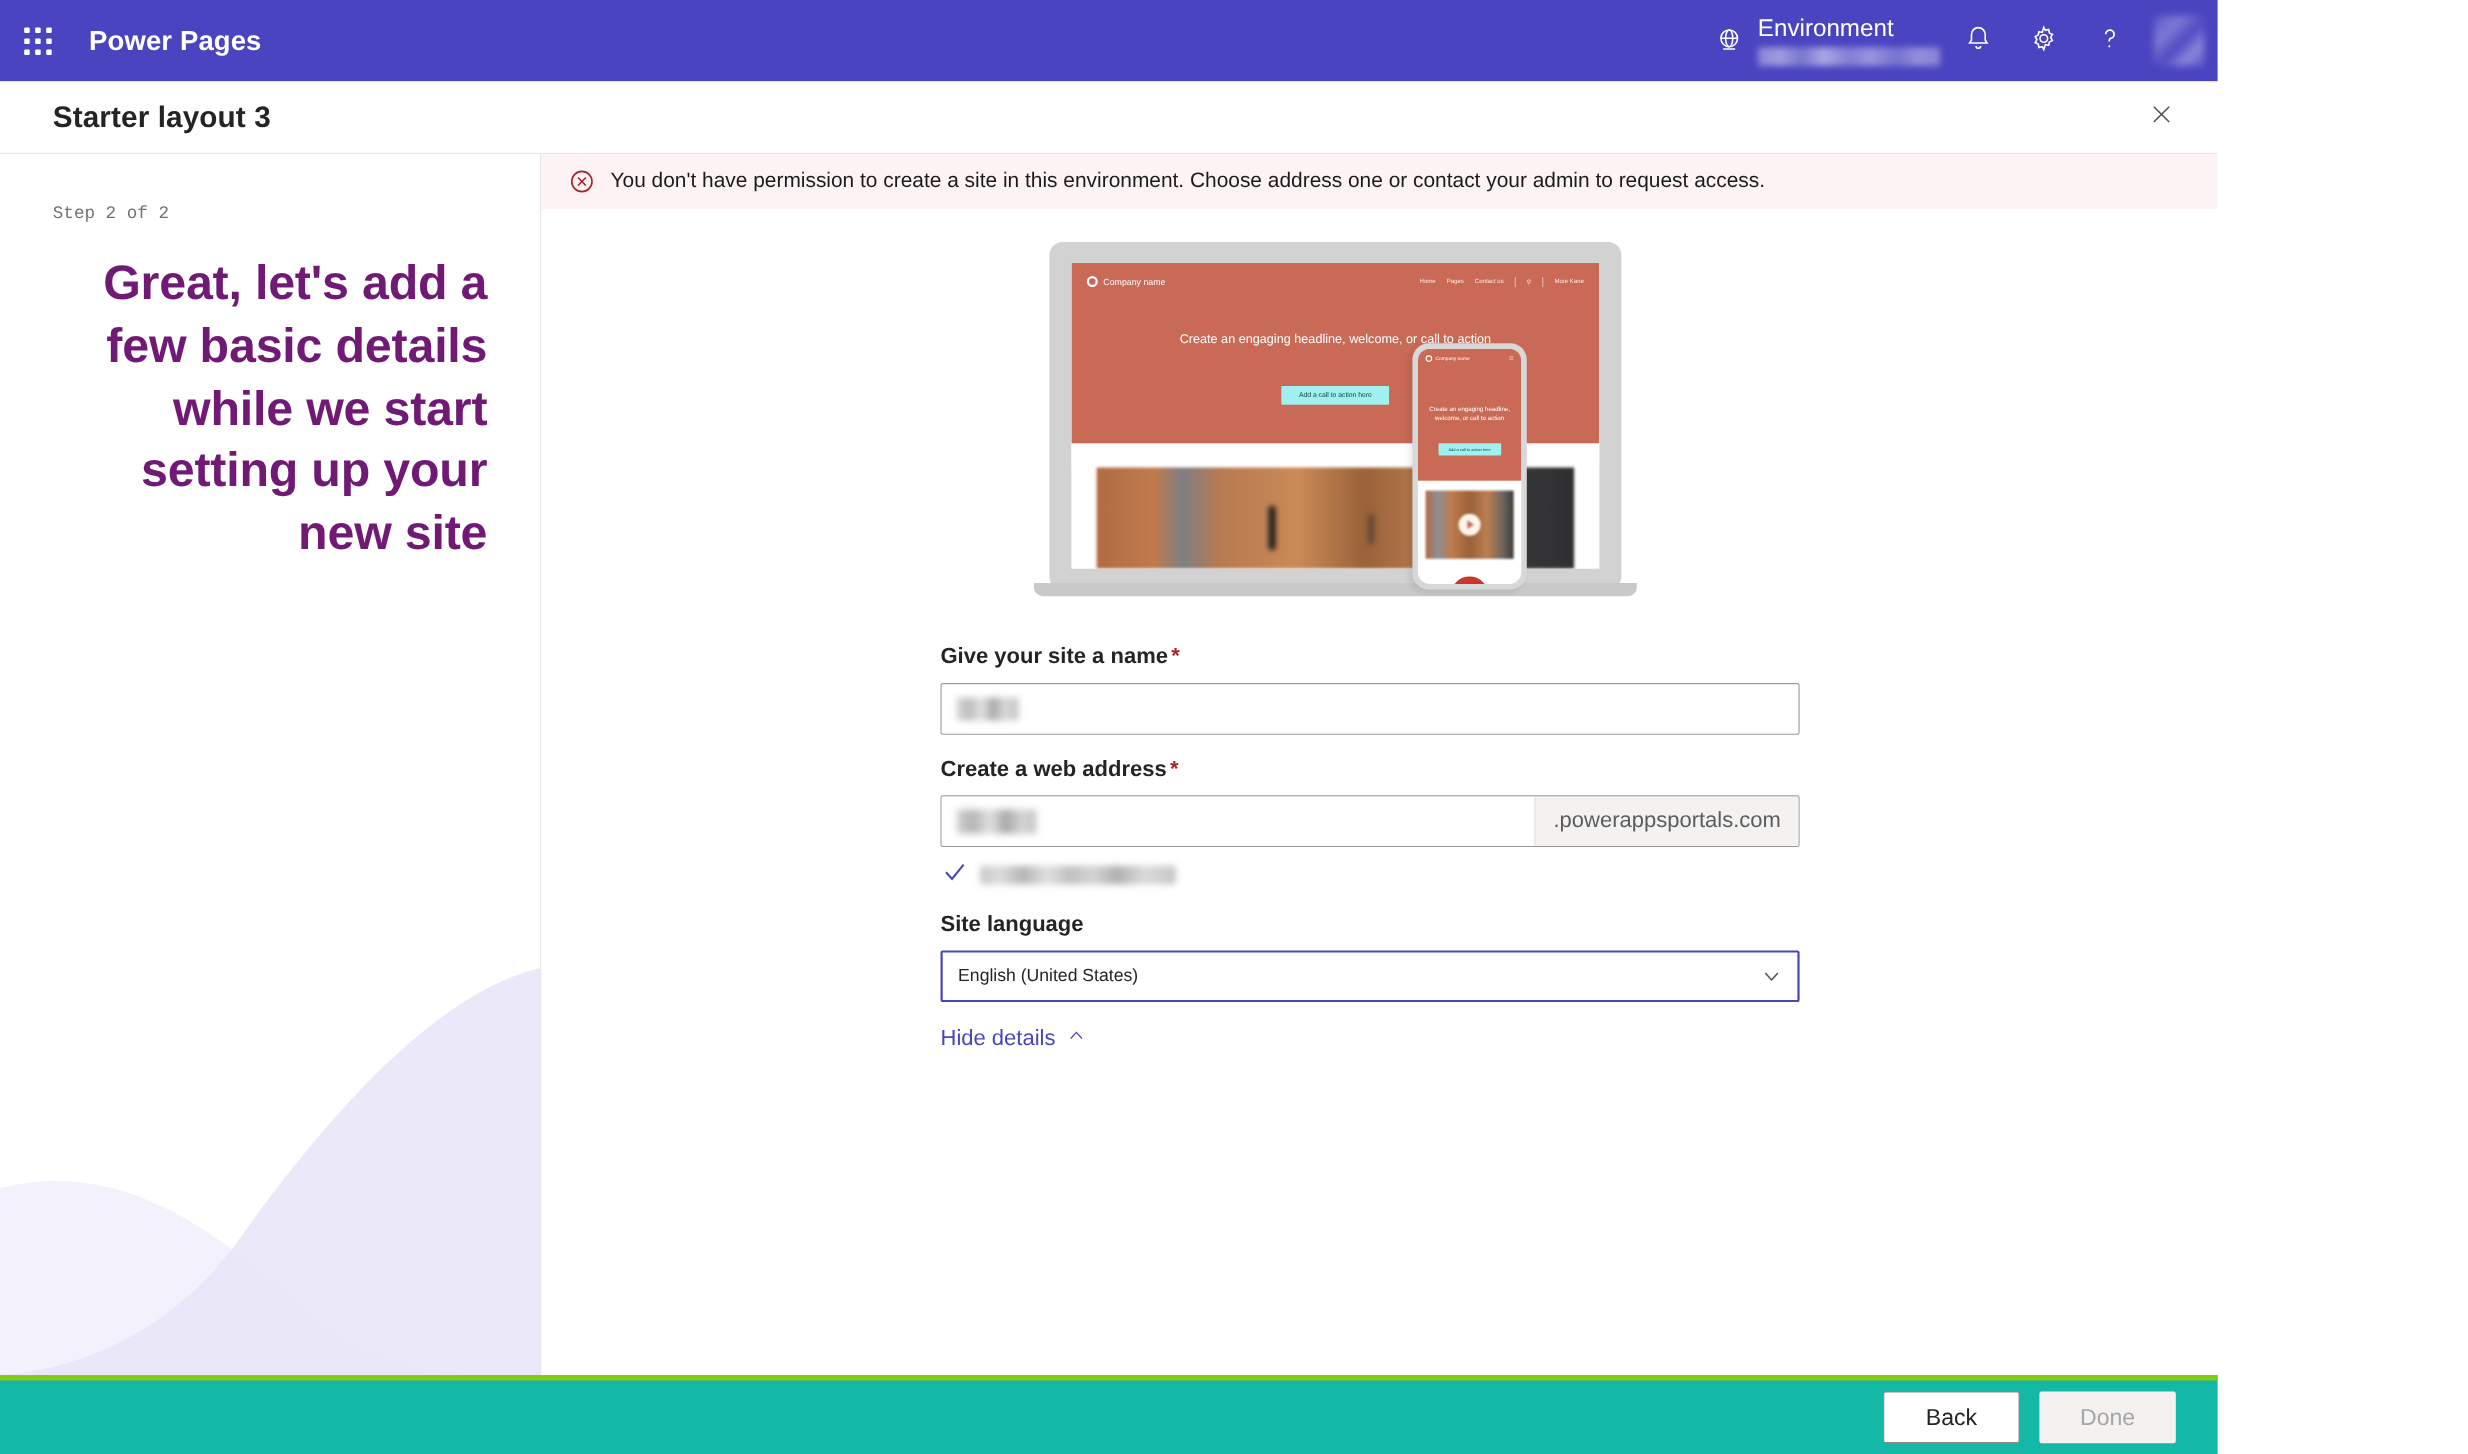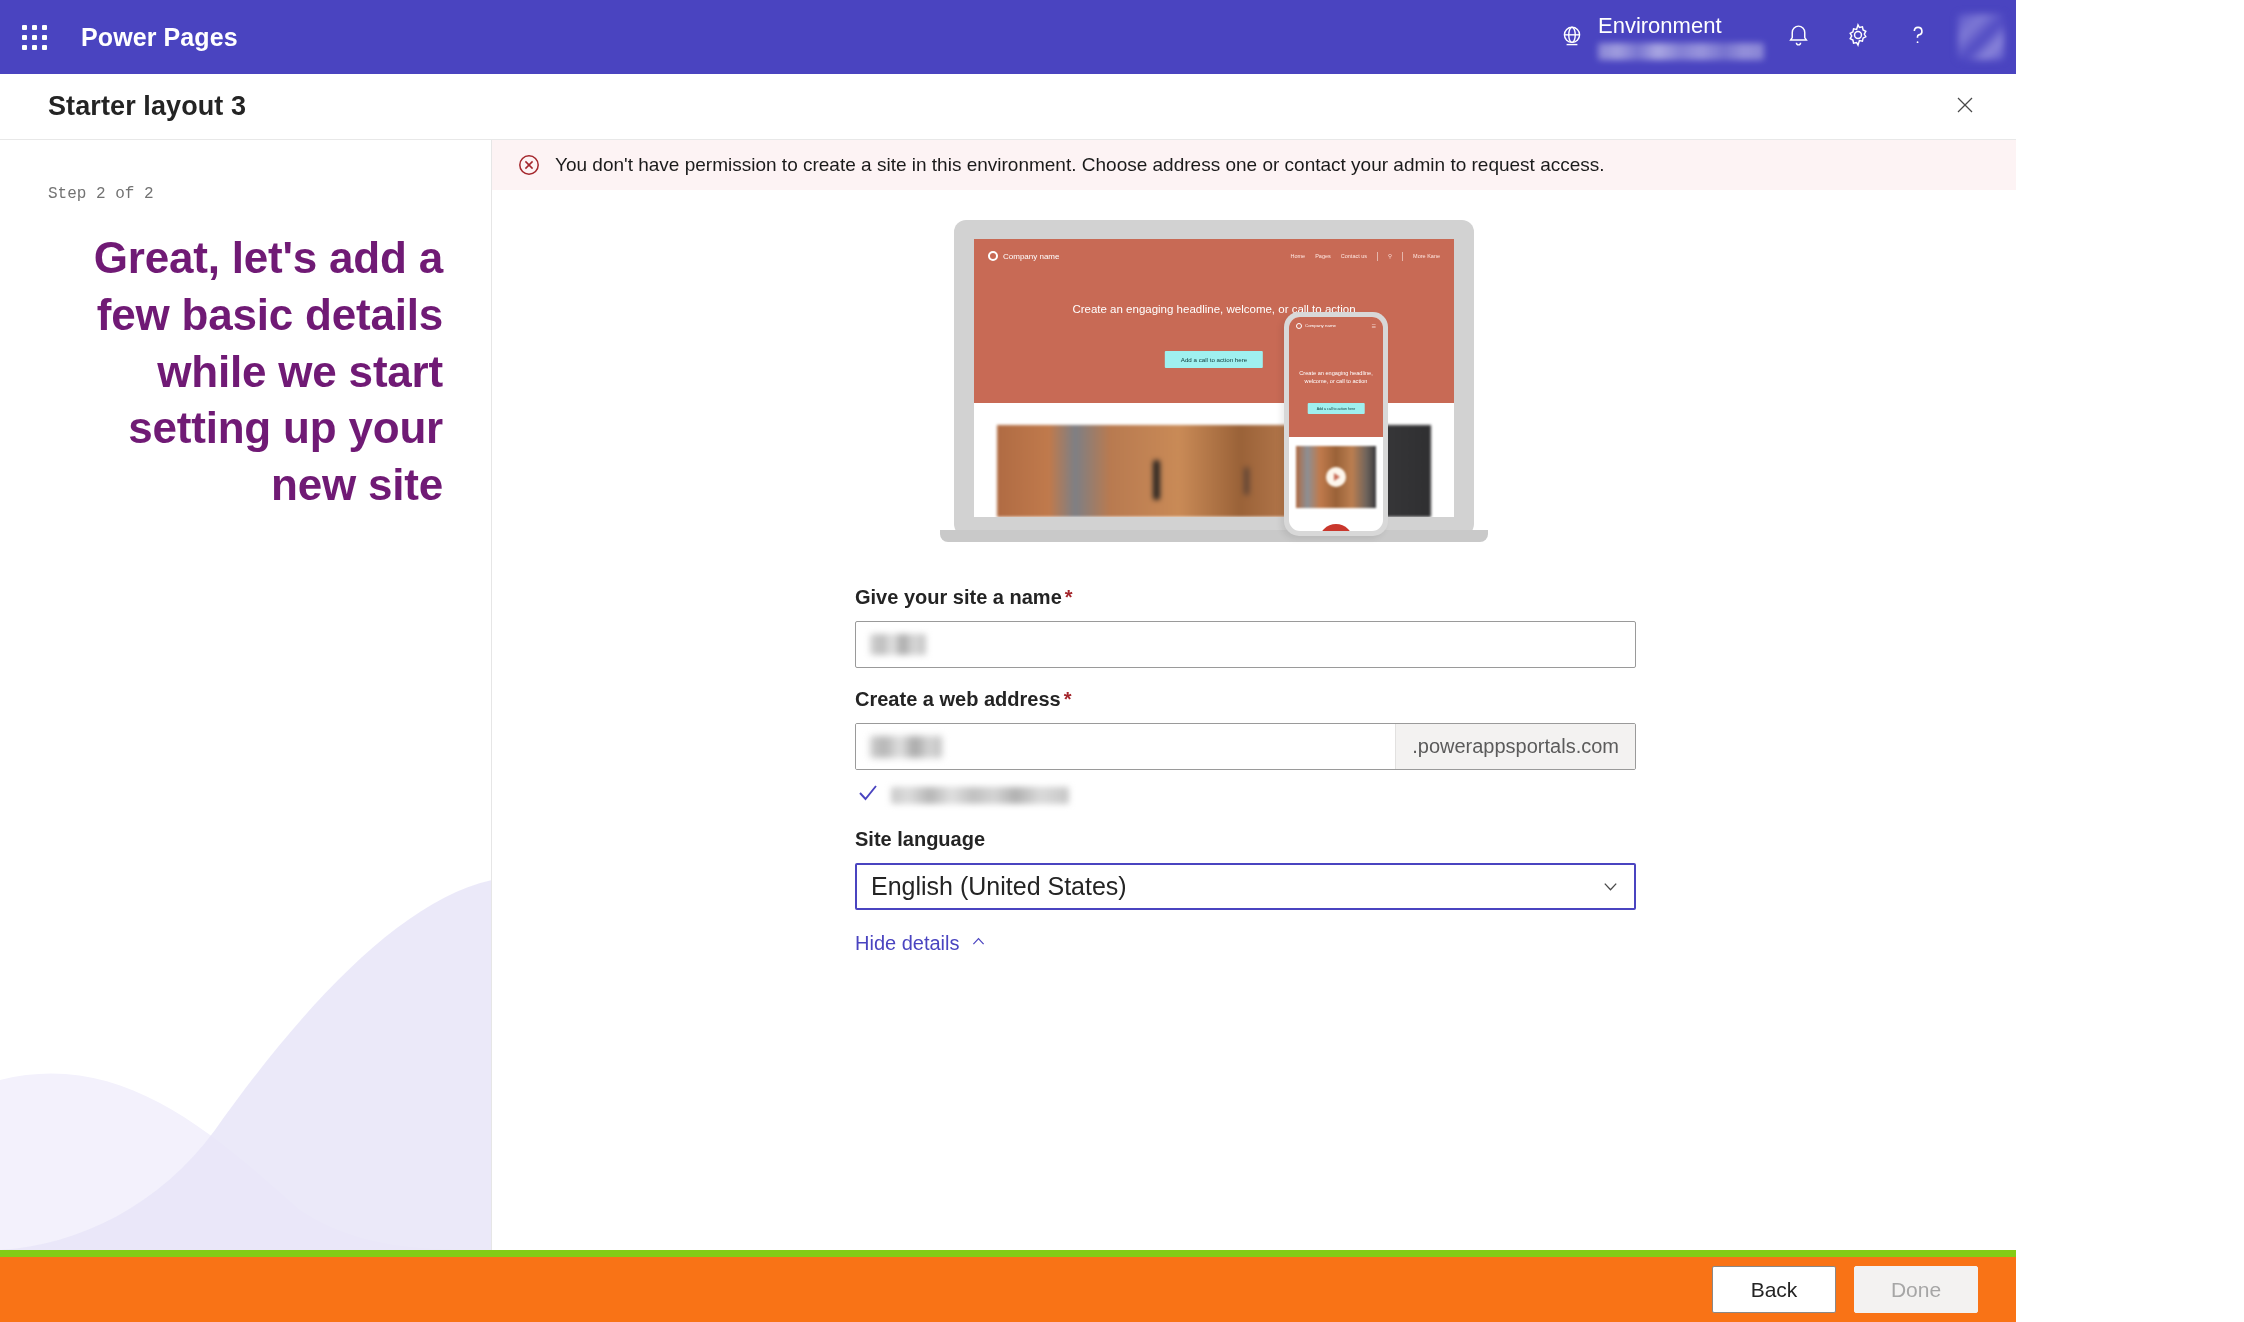--- a/index.html
+++ b/index.html
@@ -156,33 +156,33 @@
     margin-left: 12px; width: 178px; height: 17px;
     background: linear-gradient(90deg,#c9c9c9 0%,#dcdcdc 10%,#b5b5b5 22%,#e0e0e0 34%,#c0c0c0 46%,#d4d4d4 58%,#b0b0b0 70%,#dadada 84%,#c6c6c6 100%);
     filter: blur(3px); border-radius: 2px;
   }
   .combo {
     width: 781px; height: 47px;
     border: 2px solid #4a44c0; border-radius: 2px;
     background: #ffffff; display: flex; align-items: center;
     padding: 0 14px; cursor: pointer;
   }
-  .combo-value { font-size: 25px; color: #242424; }
+  .combo-value { font-size: 16px; color: #242424; }
   .combo-caret { margin-left: auto; display: flex; align-items: center; }
   .hide-details {
     margin-top: 22px; display: inline-flex; align-items: center; gap: 10px;
     font-size: 20px; color: #4a44c0; cursor: pointer;
   }
   .spacer-block { height: 20px; }
 
   
   .footer {
     height: 72px; flex: 0 0 72px;
-    border-top: 7px solid #84cc16;
-    background: #f97316;
+    border-top: 5px solid #84cc16;
+    background: #14b8a6;
     display: flex; align-items: center; justify-content: flex-end;
     padding-right: 38px; gap: 18px;
     position: relative; z-index: 6;
   }
   .btn {
     min-width: 124px; height: 47px; padding: 0 22px;
     font-size: 21px; font-family: "Liberation Sans", sans-serif;
     border-radius: 2px; cursor: pointer;
     display: flex; align-items: center; justify-content: center;
   }

